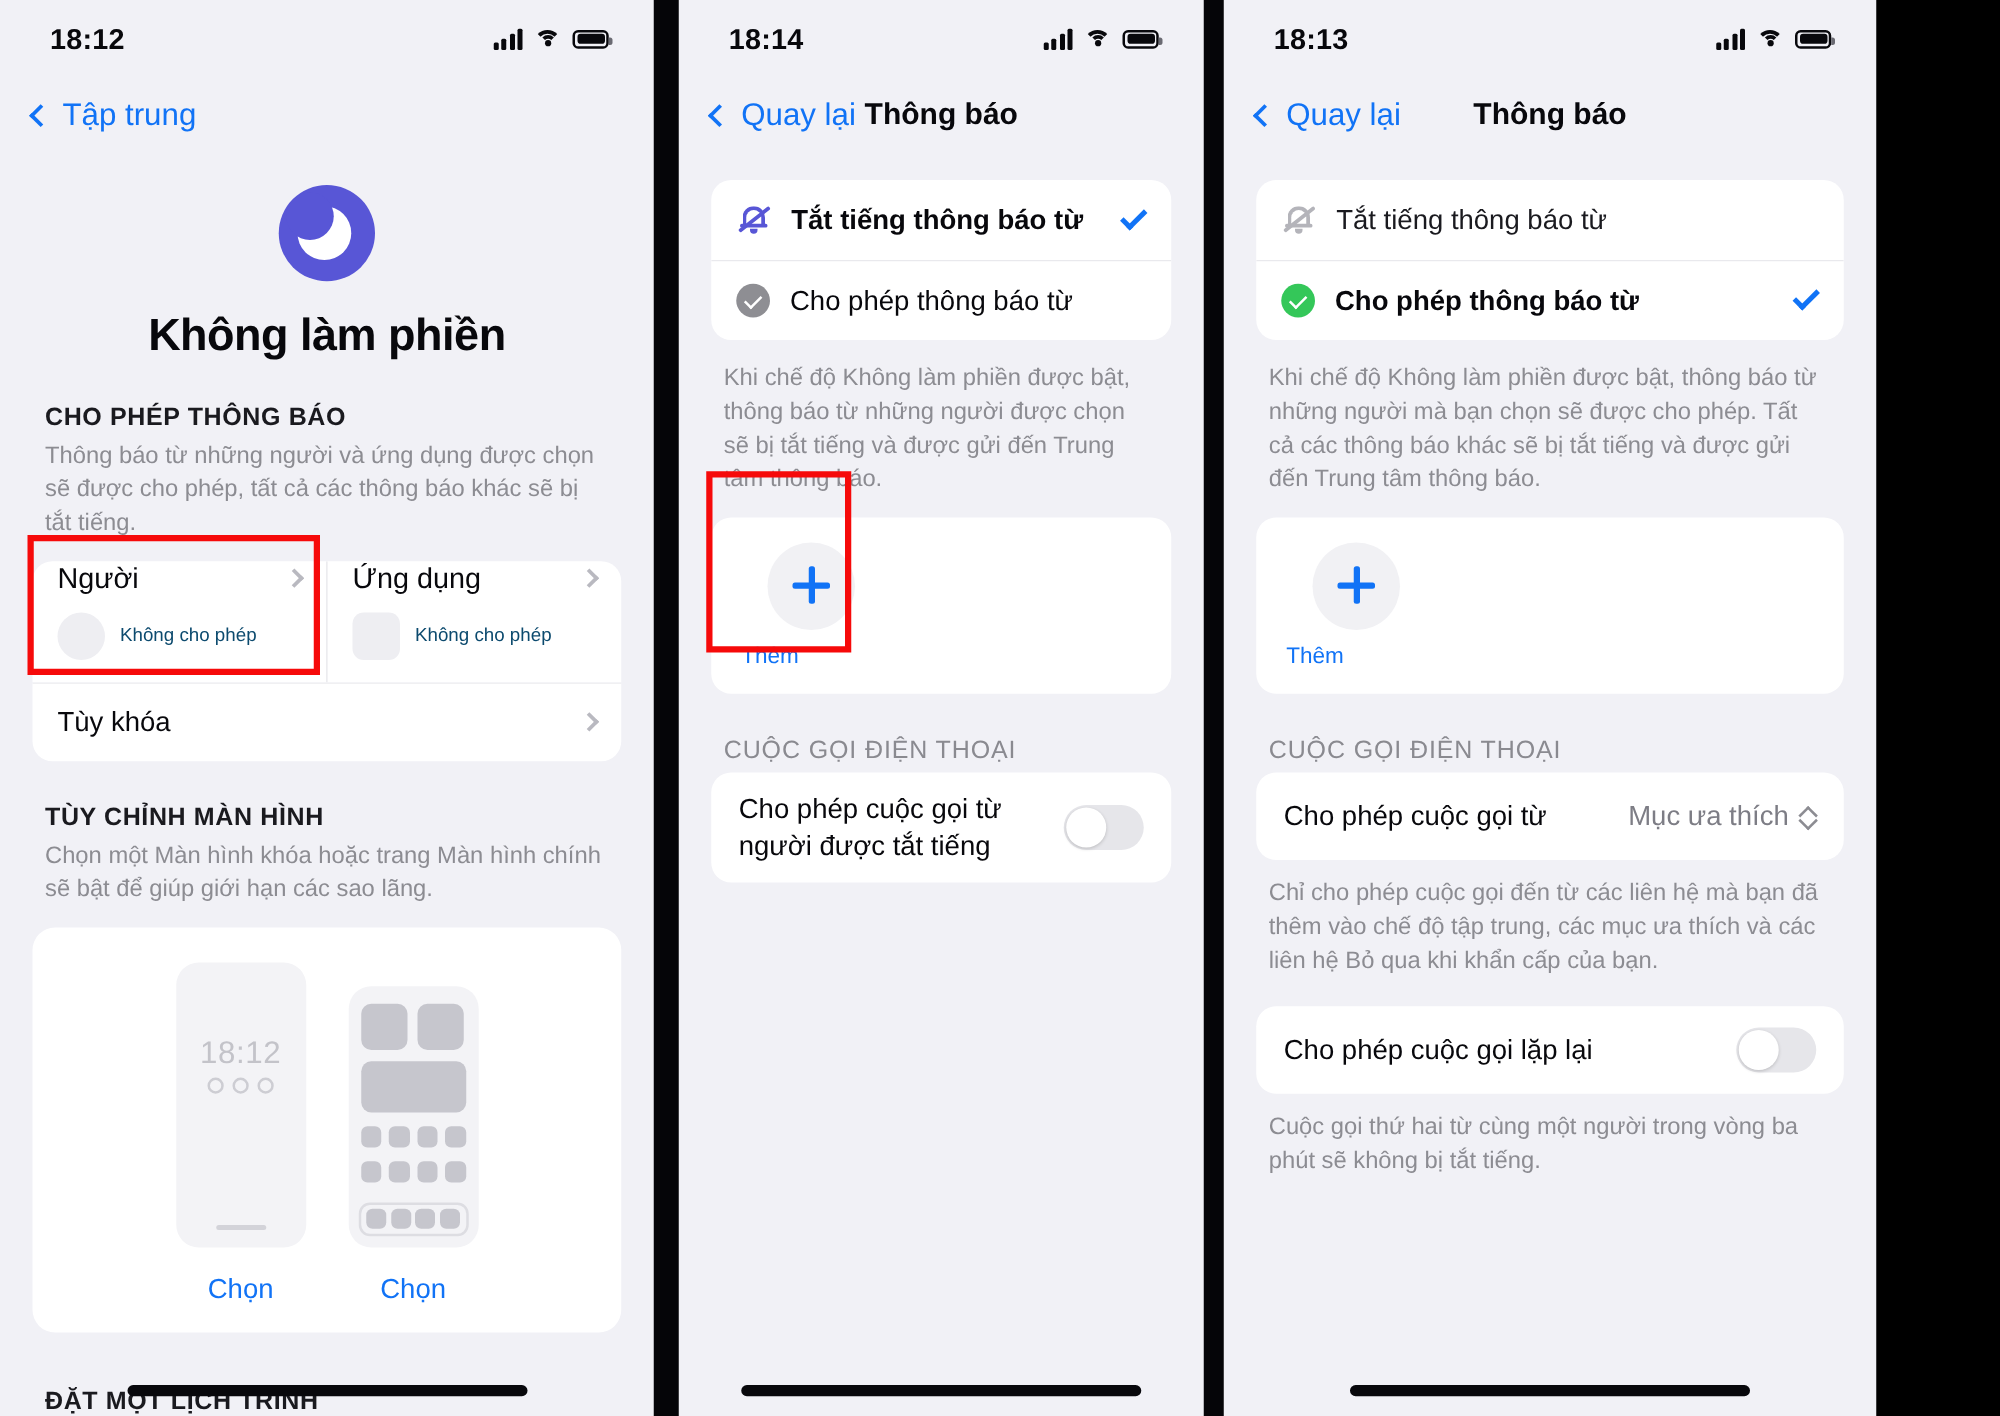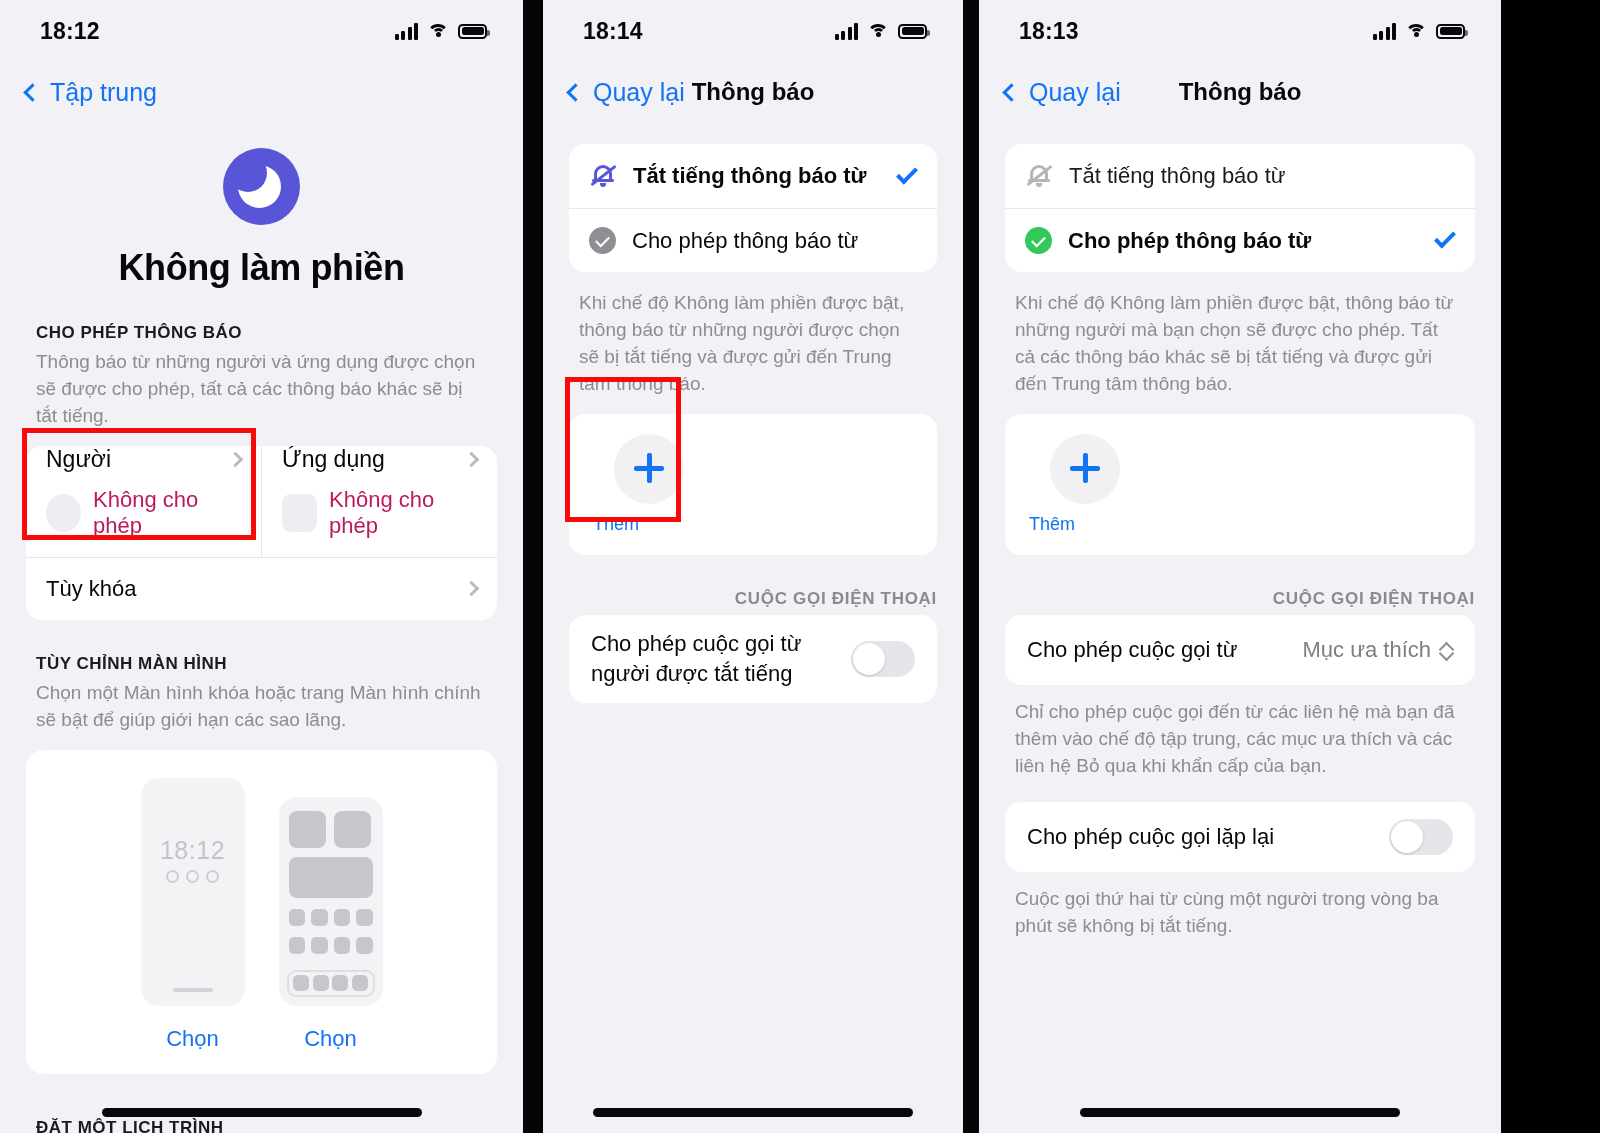--- a/index.html
+++ b/index.html
@@ -51,42 +51,42 @@
   .hero{ text-align:center; padding-top:26px; }
   .moon-circle{ width:77px; height:77px; border-radius:50%; background:#5856d6;
      margin:0 auto; position:relative; overflow:hidden; }
   .moon-circle::before{ content:""; position:absolute; width:43px; height:43px;
      border-radius:50%; background:#fff; left:15px; top:17px; }
   .moon-circle::after{ content:""; position:absolute; width:38px; height:38px;
      border-radius:50%; background:#5856d6; left:6px; top:6px; }
   .hero-title{ font-size:36px; font-weight:700; color:#08080c; margin-top:22px;
      letter-spacing:-0.4px; }
 
-  .sec-head{ font-size:17px; font-weight:600; letter-spacing:0.5px; color:#1a1a1f;
+  .sec-head{ font-size:20px; font-weight:600; letter-spacing:0.5px; color:#1a1a1f;
      text-transform:uppercase; margin:34px 0 6px 10px; }
-  .sec-head.gray{ color:#8a8a90; font-weight:700; letter-spacing:0.7px;text-align:right; }
+  .sec-head.gray{ color:#8a8a90; font-weight:400; letter-spacing:0.7px; }
   .sec-desc{ font-size:19px; line-height:1.42; color:#8c8c92; margin:0 0 16px 10px;
      padding-right:12px; }
 
   .card{ background:#fff; border-radius:16px; overflow:hidden; }
   .row{ min-height:62px; display:flex; align-items:center; padding:0 20px;
      font-size:22px; color:#08080c; }
   .chev-right{ width:11px; height:11px; border-right:3px solid #b9b9c0;
      border-top:3px solid #b9b9c0; transform:rotate(45deg); margin-left:auto; }
 
   
   .tiles{ display:flex; background:#fff; border-radius:16px 16px 0 0; overflow:hidden; }
   .tile{ flex:1; padding:0 20px 18px; }
   .tile + .tile{ border-left:1px solid #e6e6ea; }
   .tile-top{ display:flex; align-items:center; }
   .tile-title{ font-size:23px; color:#08080c; }
   .tile-sub{ display:flex; align-items:center; gap:12px; margin-top:14px; }
   .ph-circle{ width:38px; height:38px; border-radius:50%; background:#eeeef2; }
   .ph-square{ width:38px; height:38px; border-radius:9px; background:#eeeef2; }
-  .tile-sub span{ font-size:22px; color:#be185d; }
+  .tile-sub span{ font-size:15px; color:#0c4a6e; }
   .under-row{ background:#fff; border-radius:0 0 16px 16px; border-top:1px solid #e6e6ea; }
 
   
   .mock-card{ background:#fff; border-radius:18px; padding:28px 0 22px; margin-top:4px; }
   .mock-row{ display:flex; justify-content:center; gap:34px; align-items:flex-end; }
   .mock-col{ width:104px; }
   .lock{ width:104px; height:228px; background:#f3f3f6; border-radius:18px;
      position:relative; }
   .lock .lt{ font-size:25px; color:#c3c3c9; text-align:center; padding-top:58px;
      font-weight:400; letter-spacing:0.5px; }

